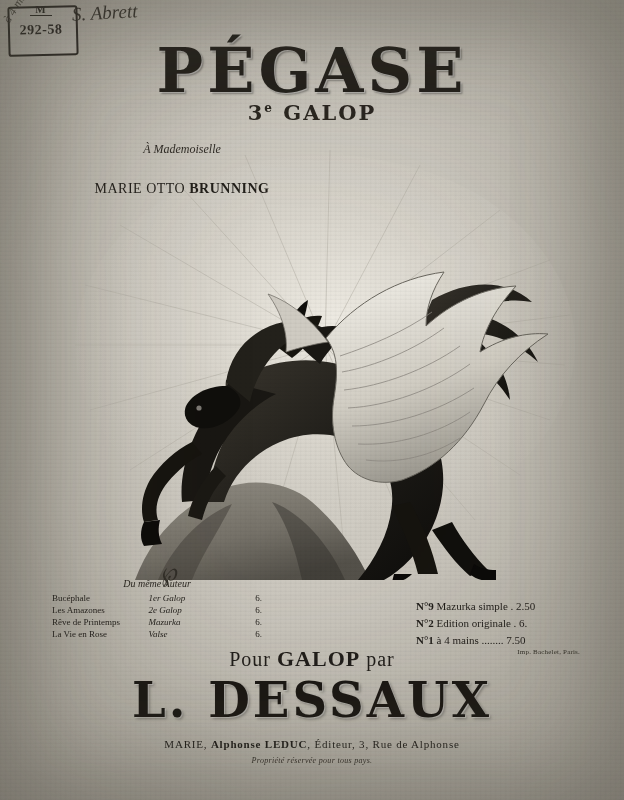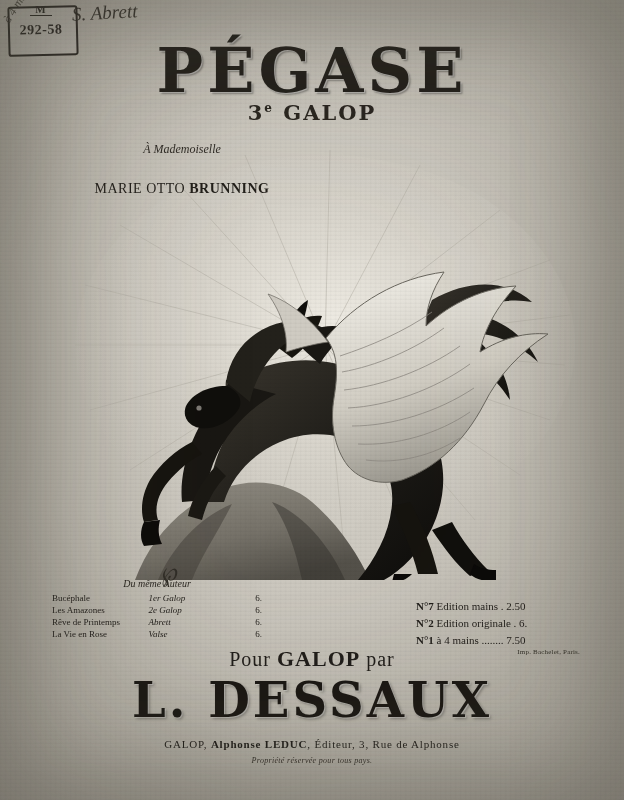--- a/index.html
+++ b/index.html
@@ -289,36 +289,36 @@
           <td class="g">1er Galop</td>
           <td class="p">6.</td>
         </tr>
         <tr>
           <td class="t">Les Amazones</td>
           <td class="g">2e Galop</td>
           <td class="p">6.</td>
         </tr>
         <tr>
           <td class="t">Rêve de Printemps</td>
-          <td class="g">Abrett</td>
+          <td class="g">Mazurka</td>
           <td class="p">6.</td>
         </tr>
         <tr>
           <td class="t">La Vie en Rose</td>
           <td class="g">Valse</td>
           <td class="p">6.</td>
         </tr>
       </tbody>
     </table>
   </div>
 
   <div class="editions">
     <div>
-      <span class="num">N°7</span>
-      <span>Edition mains</span>
+      <span class="num">N°9</span>
+      <span>Mazurka simple</span>
       <span>.</span>
       <span>2.50</span>
     </div>
     <div>
       <span class="num">N°2</span>
       <span>Edition originale</span>
       <span>.</span>
       <span>6.</span>
     </div>
     <div>
@@ -329,19 +329,19 @@
     </div>
   </div>
 
   <div class="printer">Imp. Bachelet, Paris.</div>
 
   <div class="pour">
     <span>Pour </span><b>GALOP</b><span> par</span>
   </div>
   <div class="composer">L. DESSAUX</div>
   <div class="publisher">
-    <span>GALOP,</span>
+    <span>MARIE,</span>
     <b>Alphonse LEDUC</b><span>, Éditeur, </span><span>3, Rue de Alphonse</span>
   </div>
   <div class="rights">Propriété réservée pour tous pays.</div>
 
   <div id="vign"></div>
 </div>
 
 </body></html>

